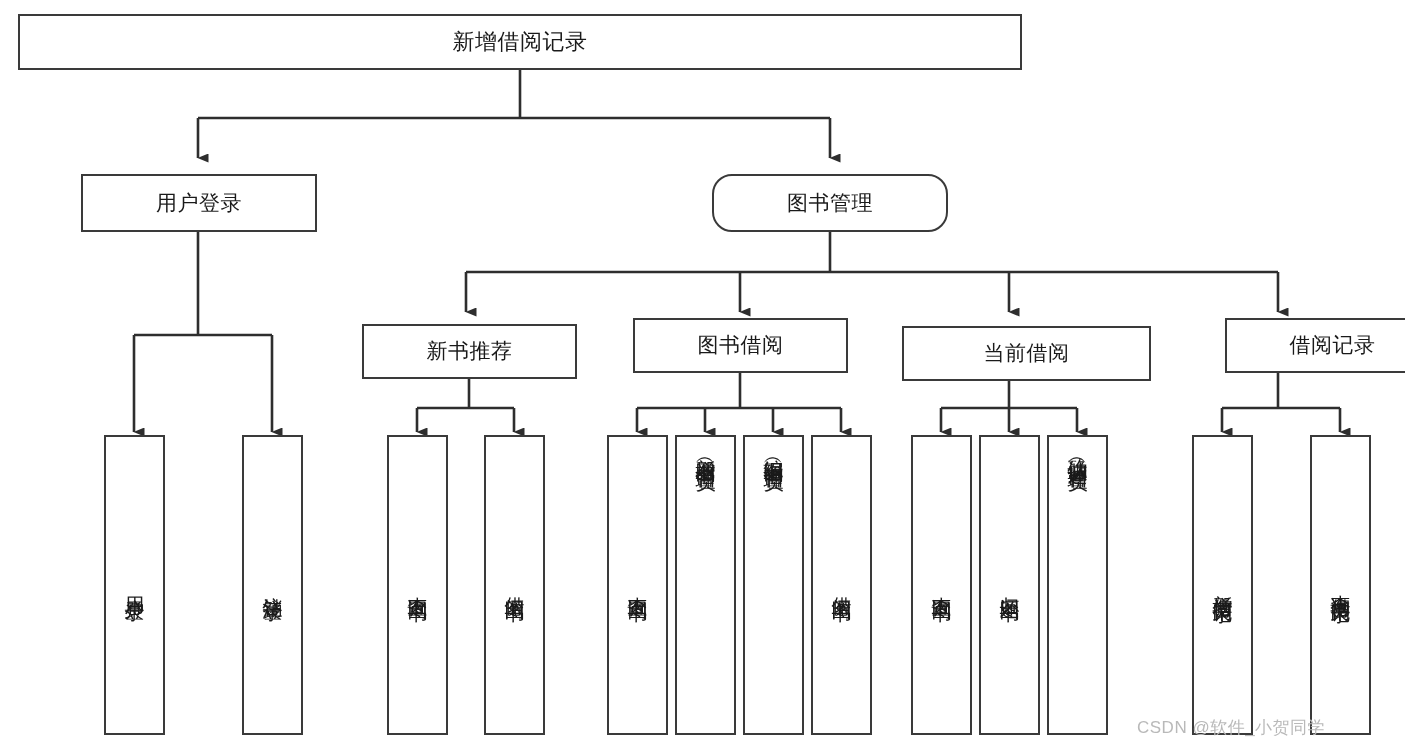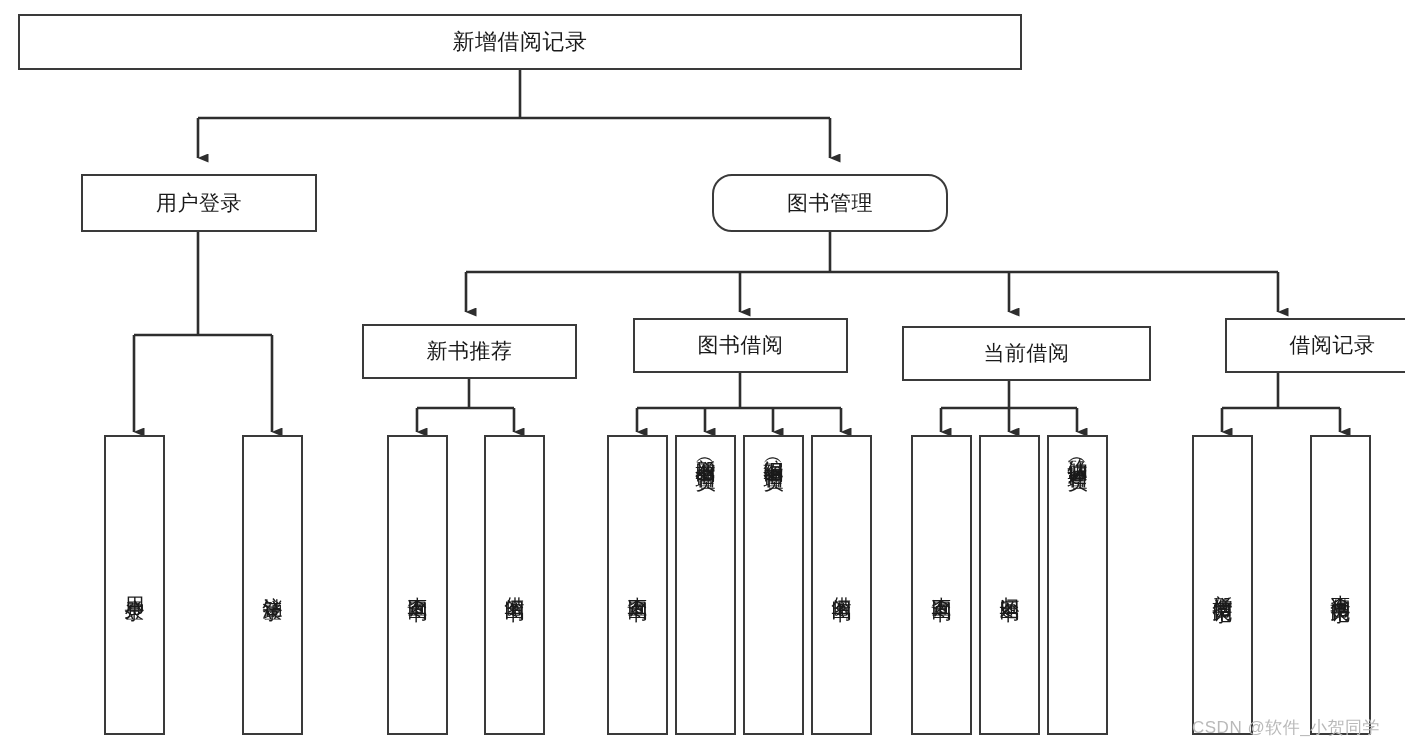--- a/index.html
+++ b/index.html
@@ -192,15 +192,15 @@
     <span class="label">确认归还（管理员）</span>
   </div>
 
   <div class="node vertical center" style="left:1192px; top:435px; width:61px; height:300px;">
     <span class="label">新增借阅记录</span>
   </div>
   <div class="node vertical center" style="left:1310px; top:435px; width:61px; height:300px;">
     <span class="label">查询借阅记录</span>
   </div>
 
-  <div class="watermark" style="left:1192px; top:716px;">CSDN @软件_小贺同学</div>
+  <div class="watermark" style="left:1137px; top:716px;">CSDN @软件_小贺同学</div>
 
 </div>
 
 </body></html>

